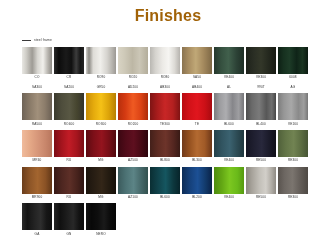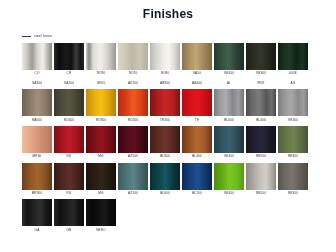--- a/index.html
+++ b/index.html
@@ -14,23 +14,23 @@
     overflow: hidden;
   }
   .page {
     position: relative;
     width: 336px;
     height: 252px;
     box-sizing: border-box;
   }
   .title {
     text-align: center;
-    font-size: 12px;
+    font-size: 16px;
     font-weight: bold;
-    color: #0f172a;
+    color: #a16207;
     letter-spacing: 0.2px;
     padding-top: 7px;
     margin: 0;
   }
   .legend {
     display: flex;
     align-items: center;
     gap: 3px;
     margin-left: 22px;
     margin-top: 12px;

